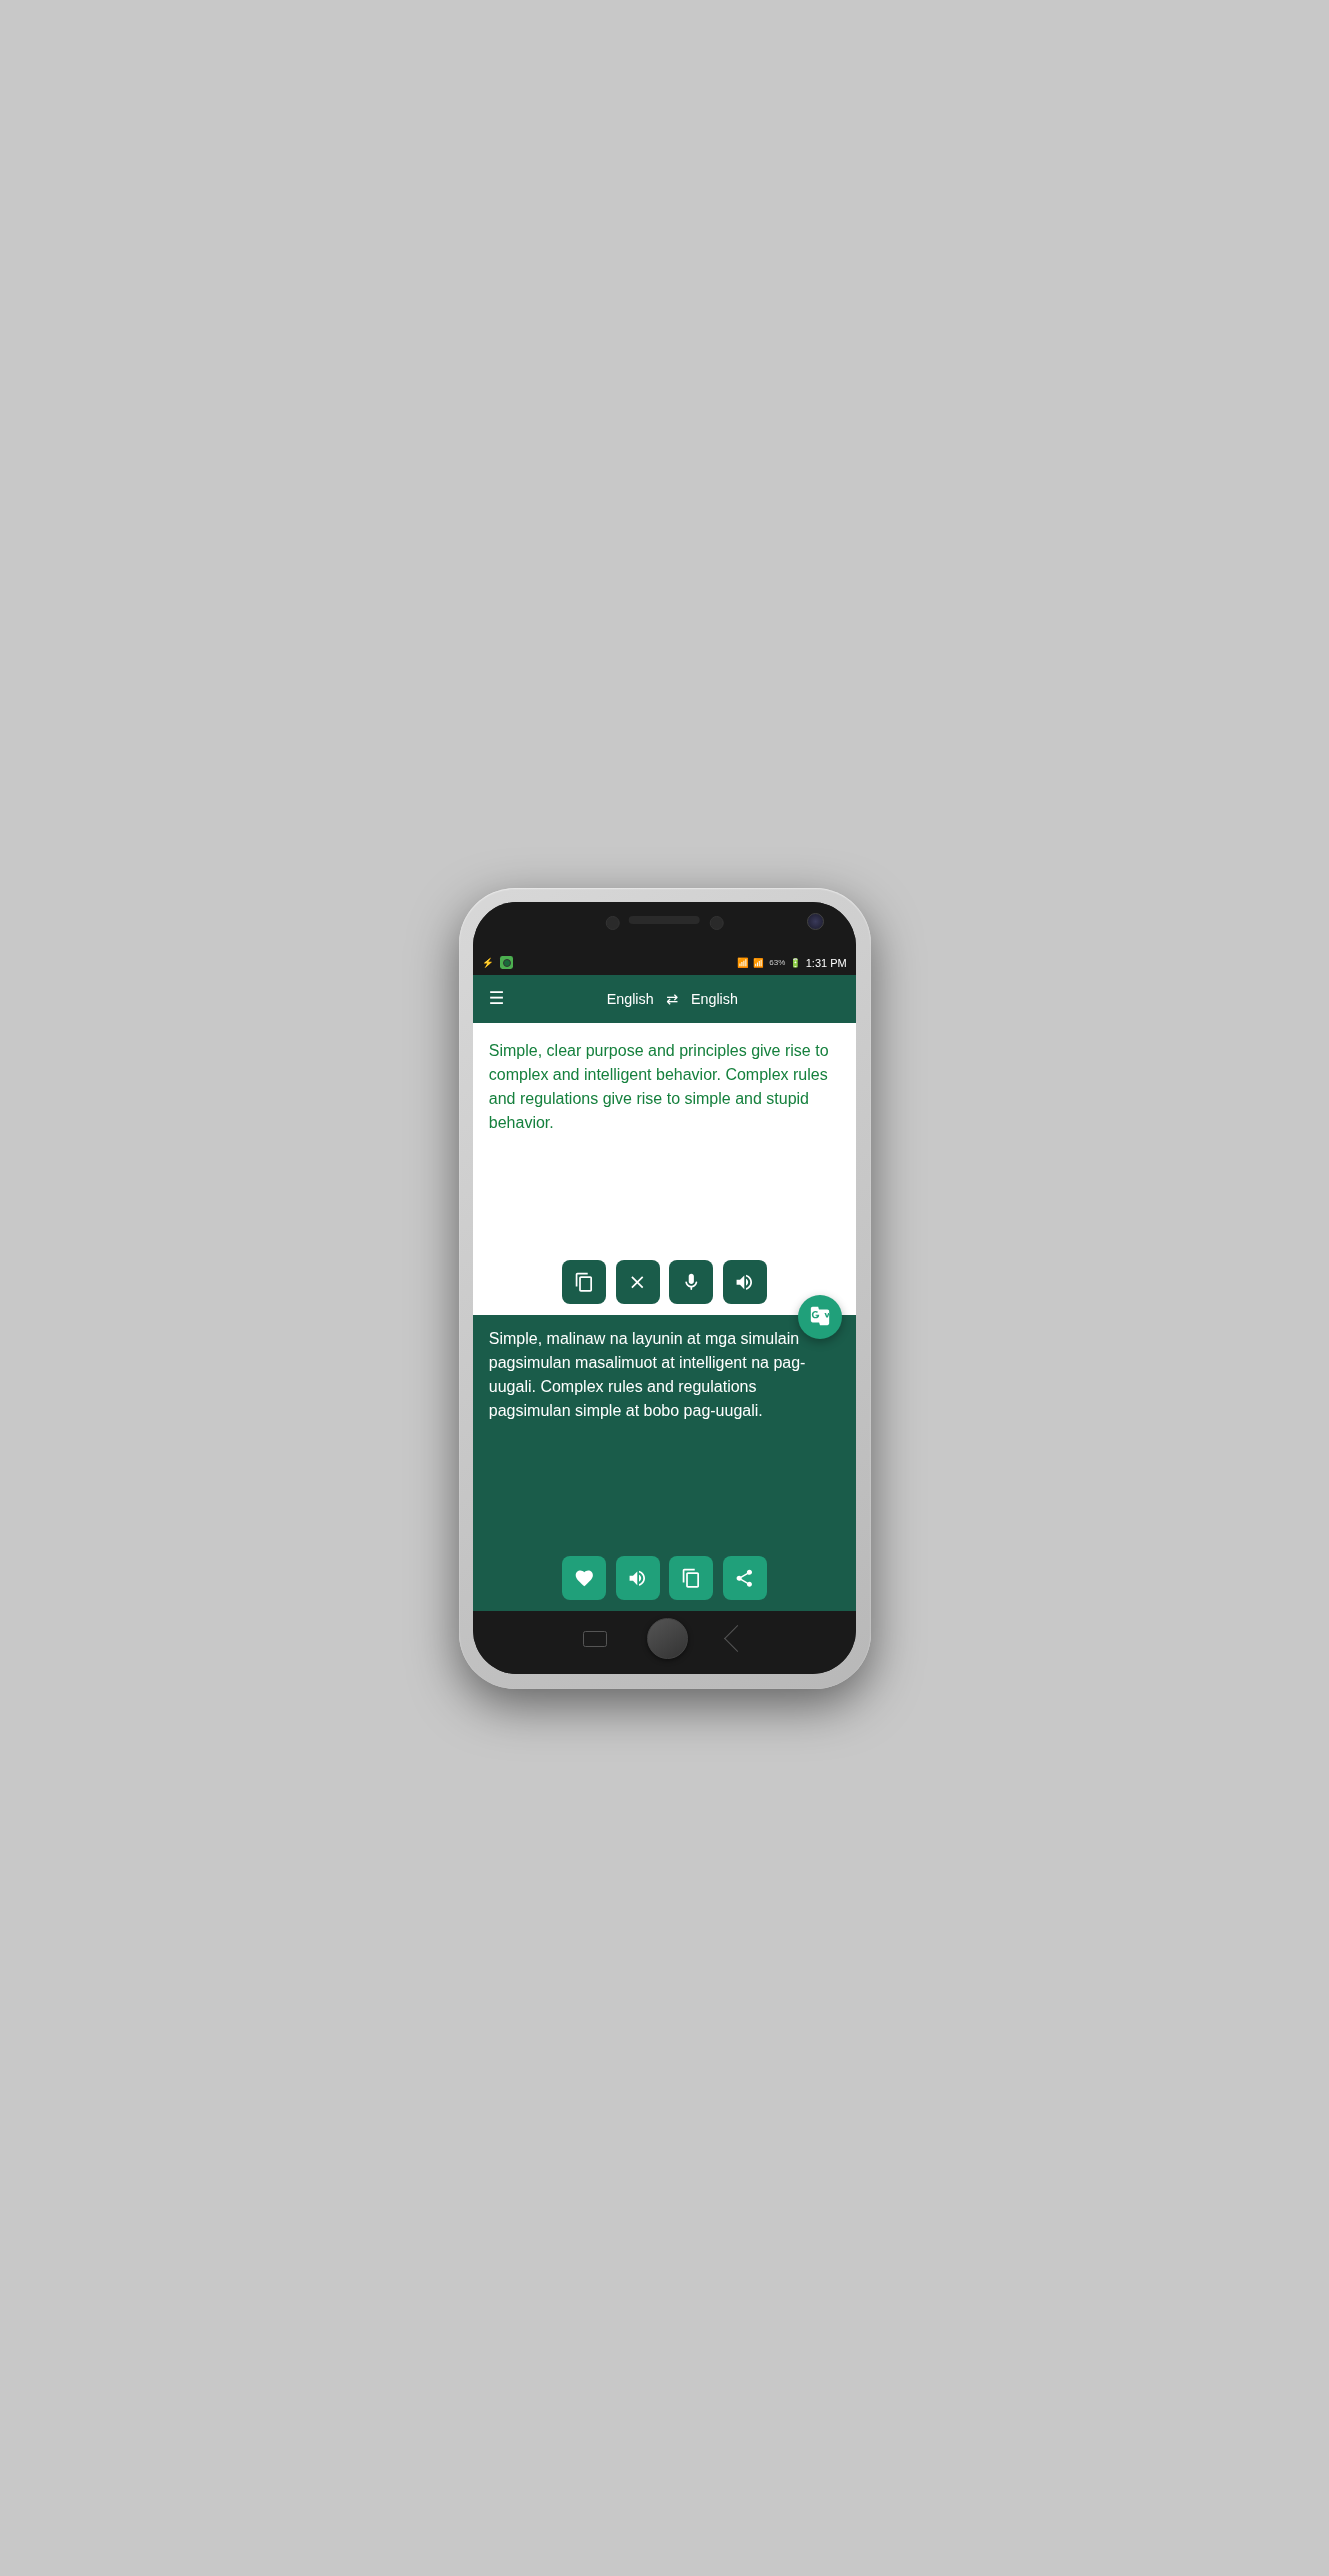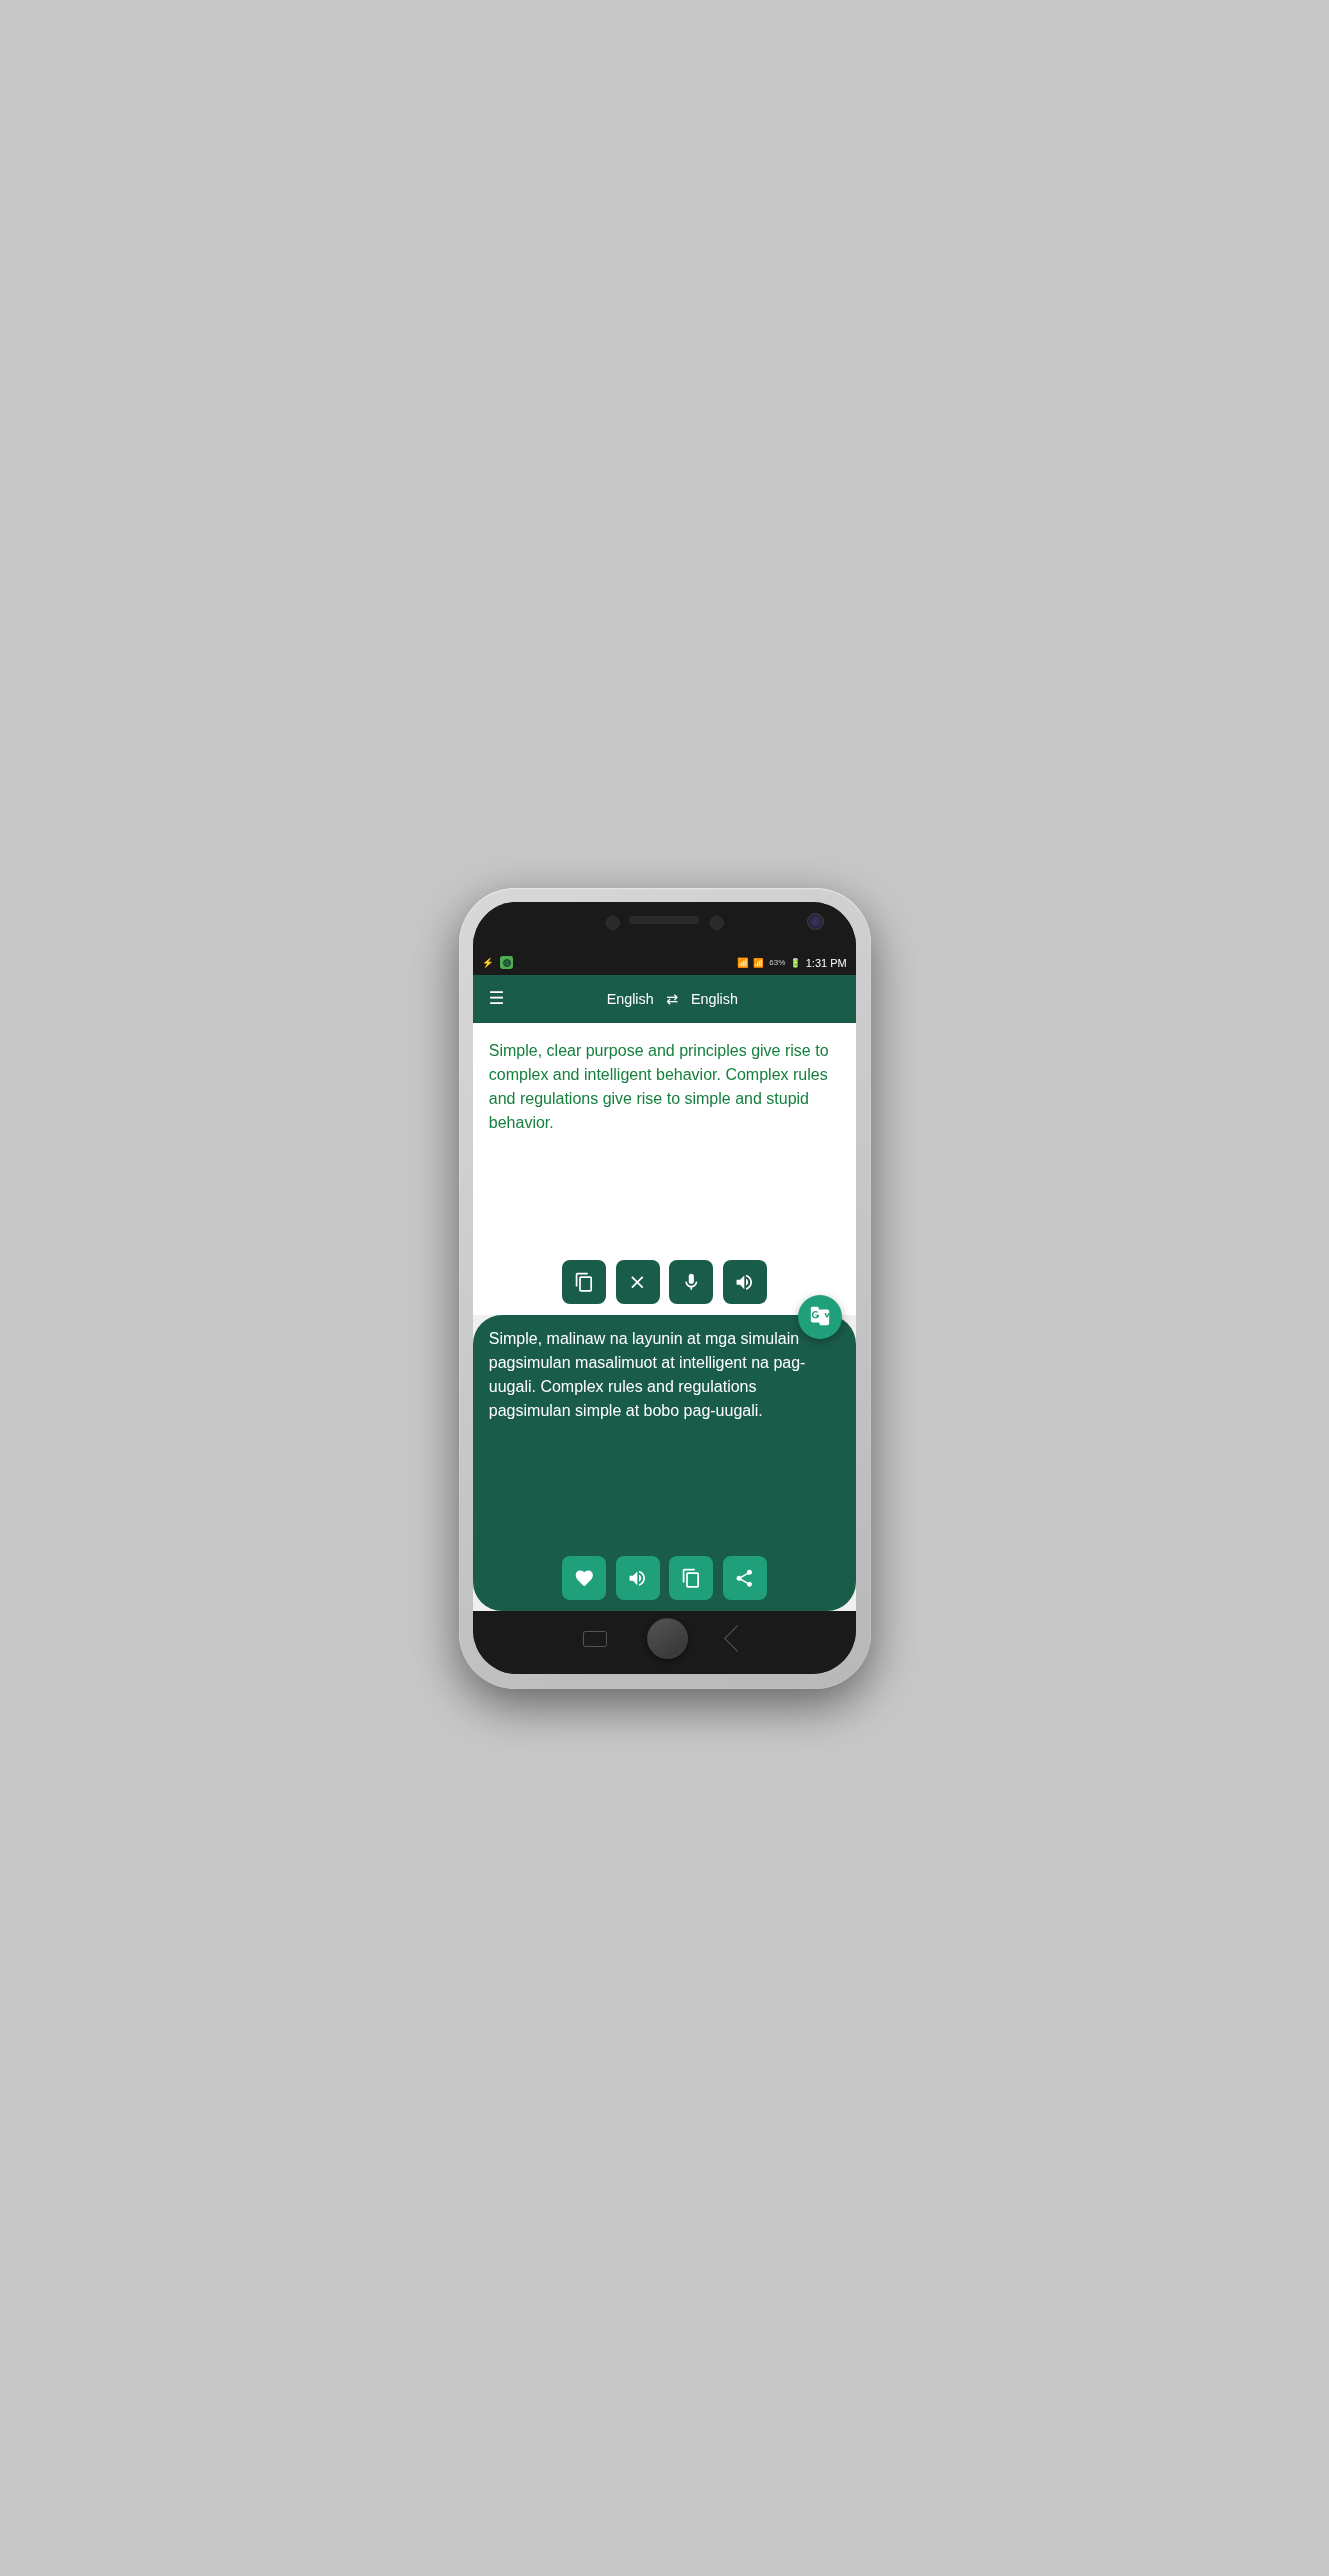--- a/index.html
+++ b/index.html
@@ -246,21 +246,20 @@
 
     
     .output-area {
       background: #1a5c4a;
       flex: 1;
       display: flex;
       flex-direction: column;
       padding-top: 4px;
       min-height: 254px;
       position: relative;
-      border-radius: 29px;
     }
     .output-text {
       flex: 1;
       padding: 8px 16px 8px 16px;
       font-size: 16px;
       line-height: 1.5;
       color: white;
       font-family: 'Segoe UI', sans-serif;
     }
     .output-actions {

